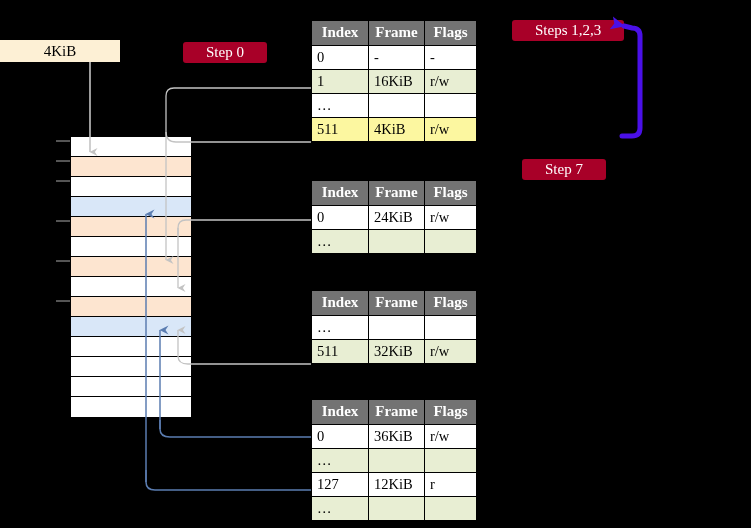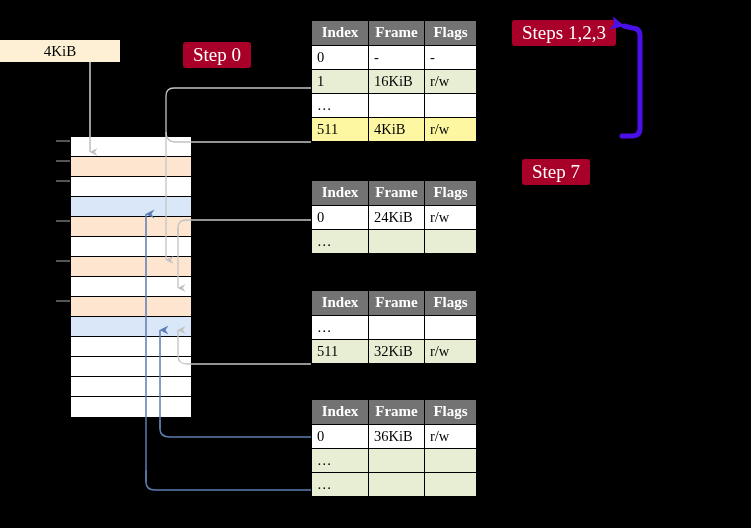--- a/index.html
+++ b/index.html
@@ -28,21 +28,21 @@
         border-bottom:1px solid #000;box-sizing:border-box;background:#fff;}
   .mrow.orange{background:#fde5d0;}
   .mrow.blue{background:#d9e7f8;}
   .mrow.last{border-bottom:none;}
   .tick{position:absolute;width:14px;height:0;border-top:2px solid #555;}
 
   
   .sizebox{position:absolute;left:0;top:40px;width:120px;height:22px;
            background:#fdf0d5;color:#000;font-size:15px;
            display:flex;align-items:center;justify-content:center;}
-  .badge{position:absolute;color:#fff;font-size:19px;padding:2px 10px;
+  .badge{position:absolute;color:#fff;font-size:15px;padding:2px 23px;
          border-radius:3px;white-space:nowrap;}
   .badge.red{background:#a80028;}
   .badge.blue{background:#4a10e8;}
   svg.overlay{position:absolute;left:0;top:0;width:751px;height:528px;
               pointer-events:none;}
 </style>
 </head>
 <body>
 
 <div class="canvas">
@@ -199,20 +199,25 @@
         <tr>
           <td class="c-index">0</td>
           <td class="c-frame">36KiB</td>
           <td class="c-flags">r/w</td>
         </tr>
         <tr class="alt">
           <td class="c-index">…</td>
           <td class="c-frame"></td>
           <td class="c-flags"></td>
         </tr>
+        <tr>
+          <td class="c-index">127</td>
+          <td class="c-frame">12KiB</td>
+          <td class="c-flags">r</td>
+        </tr>
         <tr class="alt">
           <td class="c-index">…</td>
           <td class="c-frame"></td>
           <td class="c-flags"></td>
         </tr>
       </tbody>
     </table>
   </div>
 
 </body></html>

